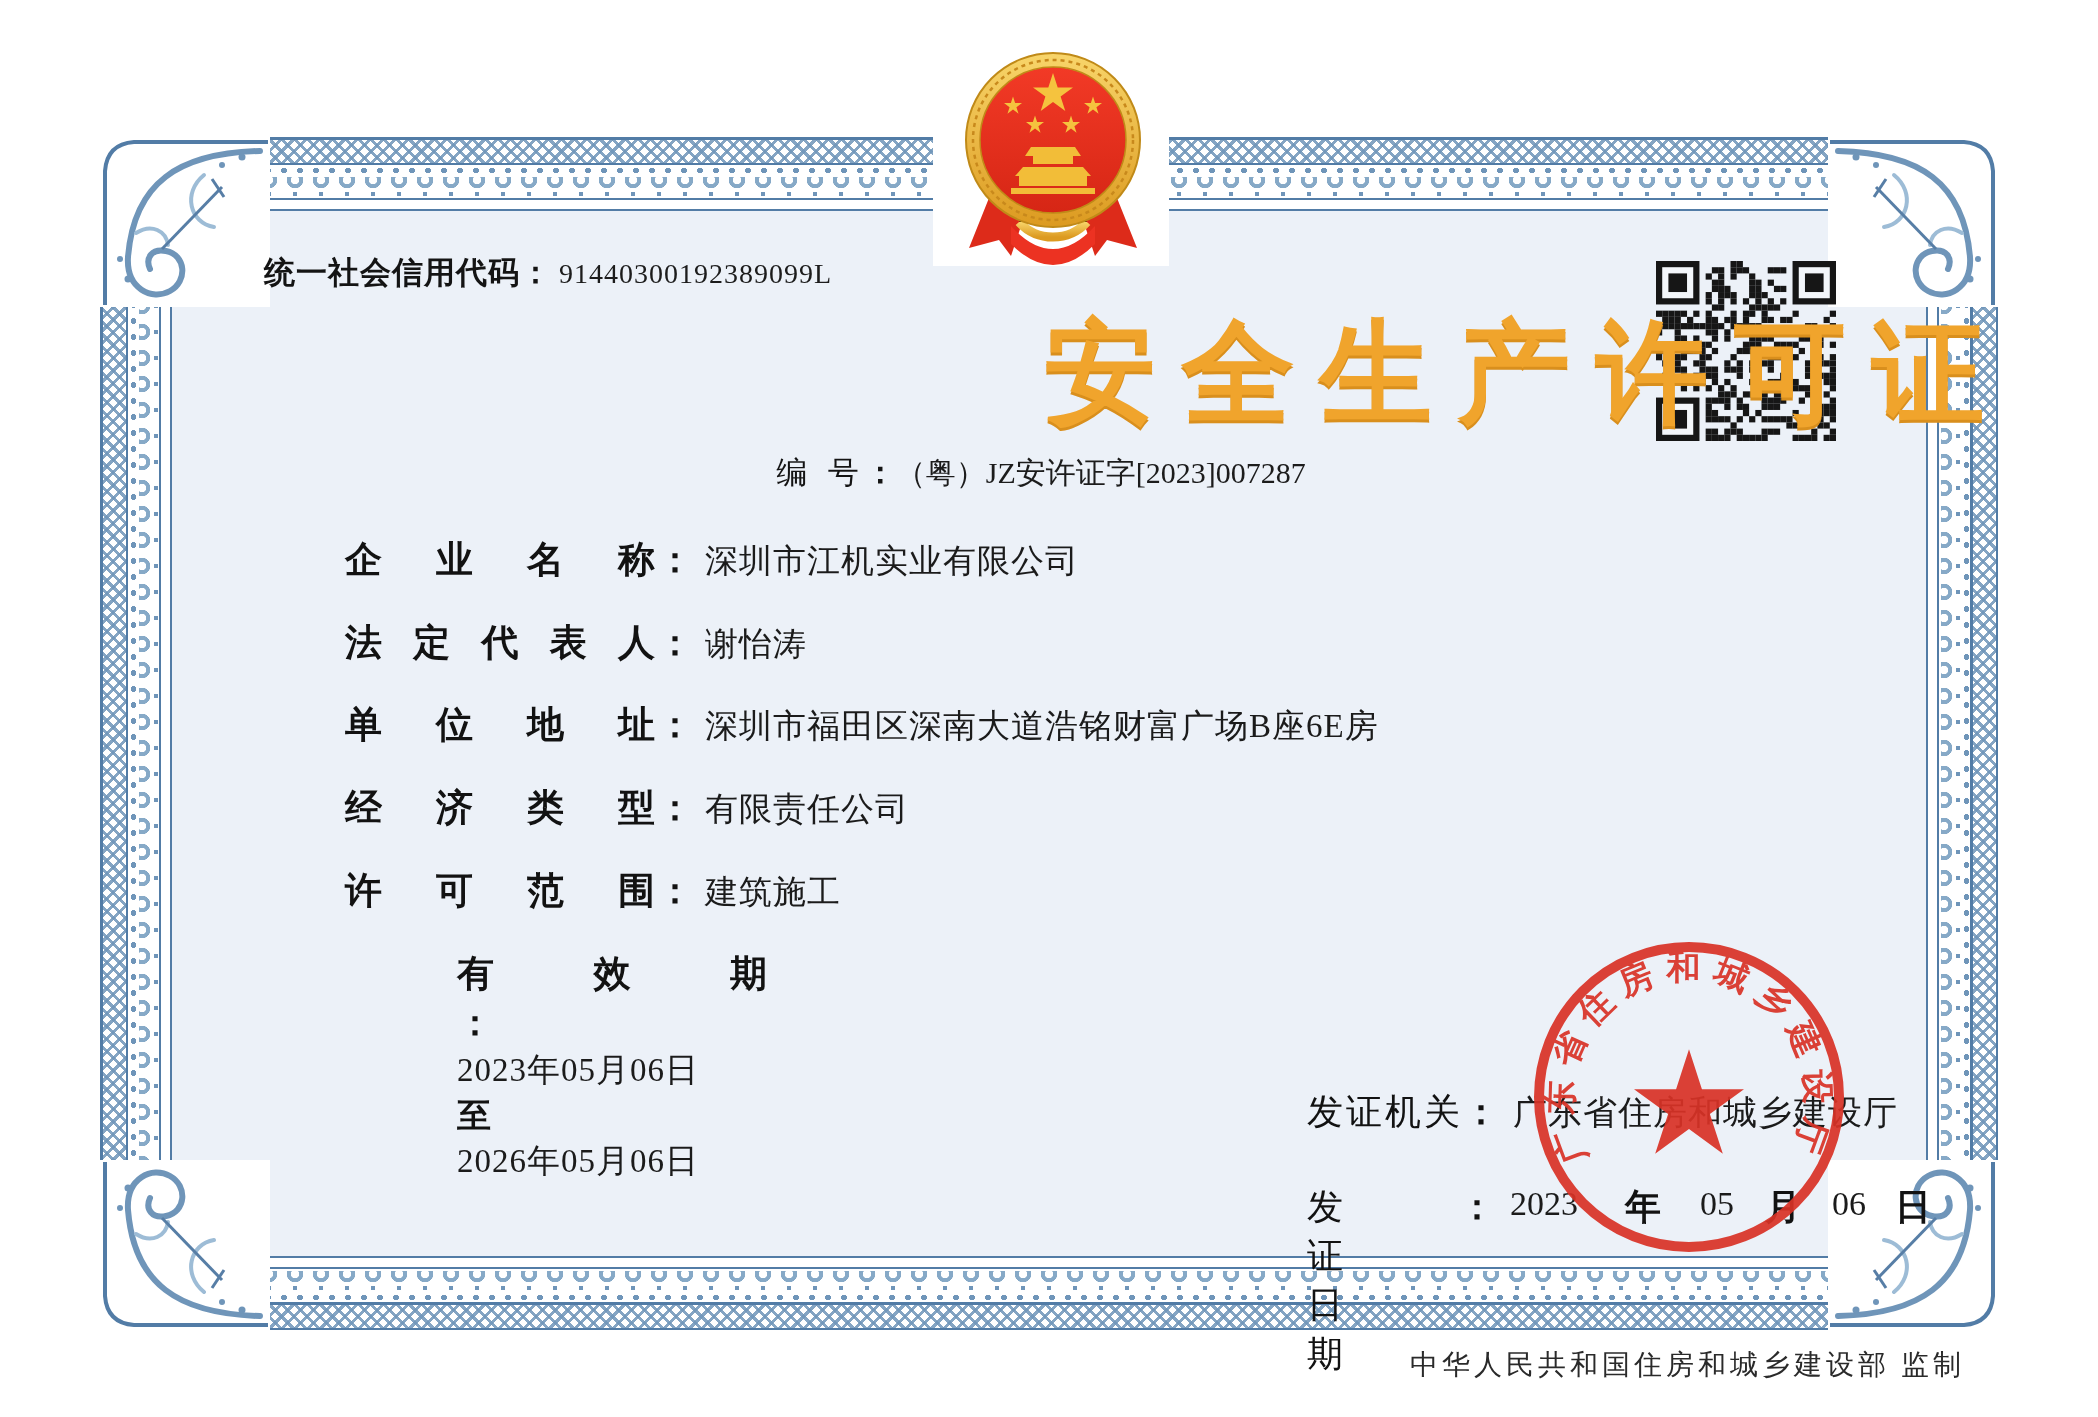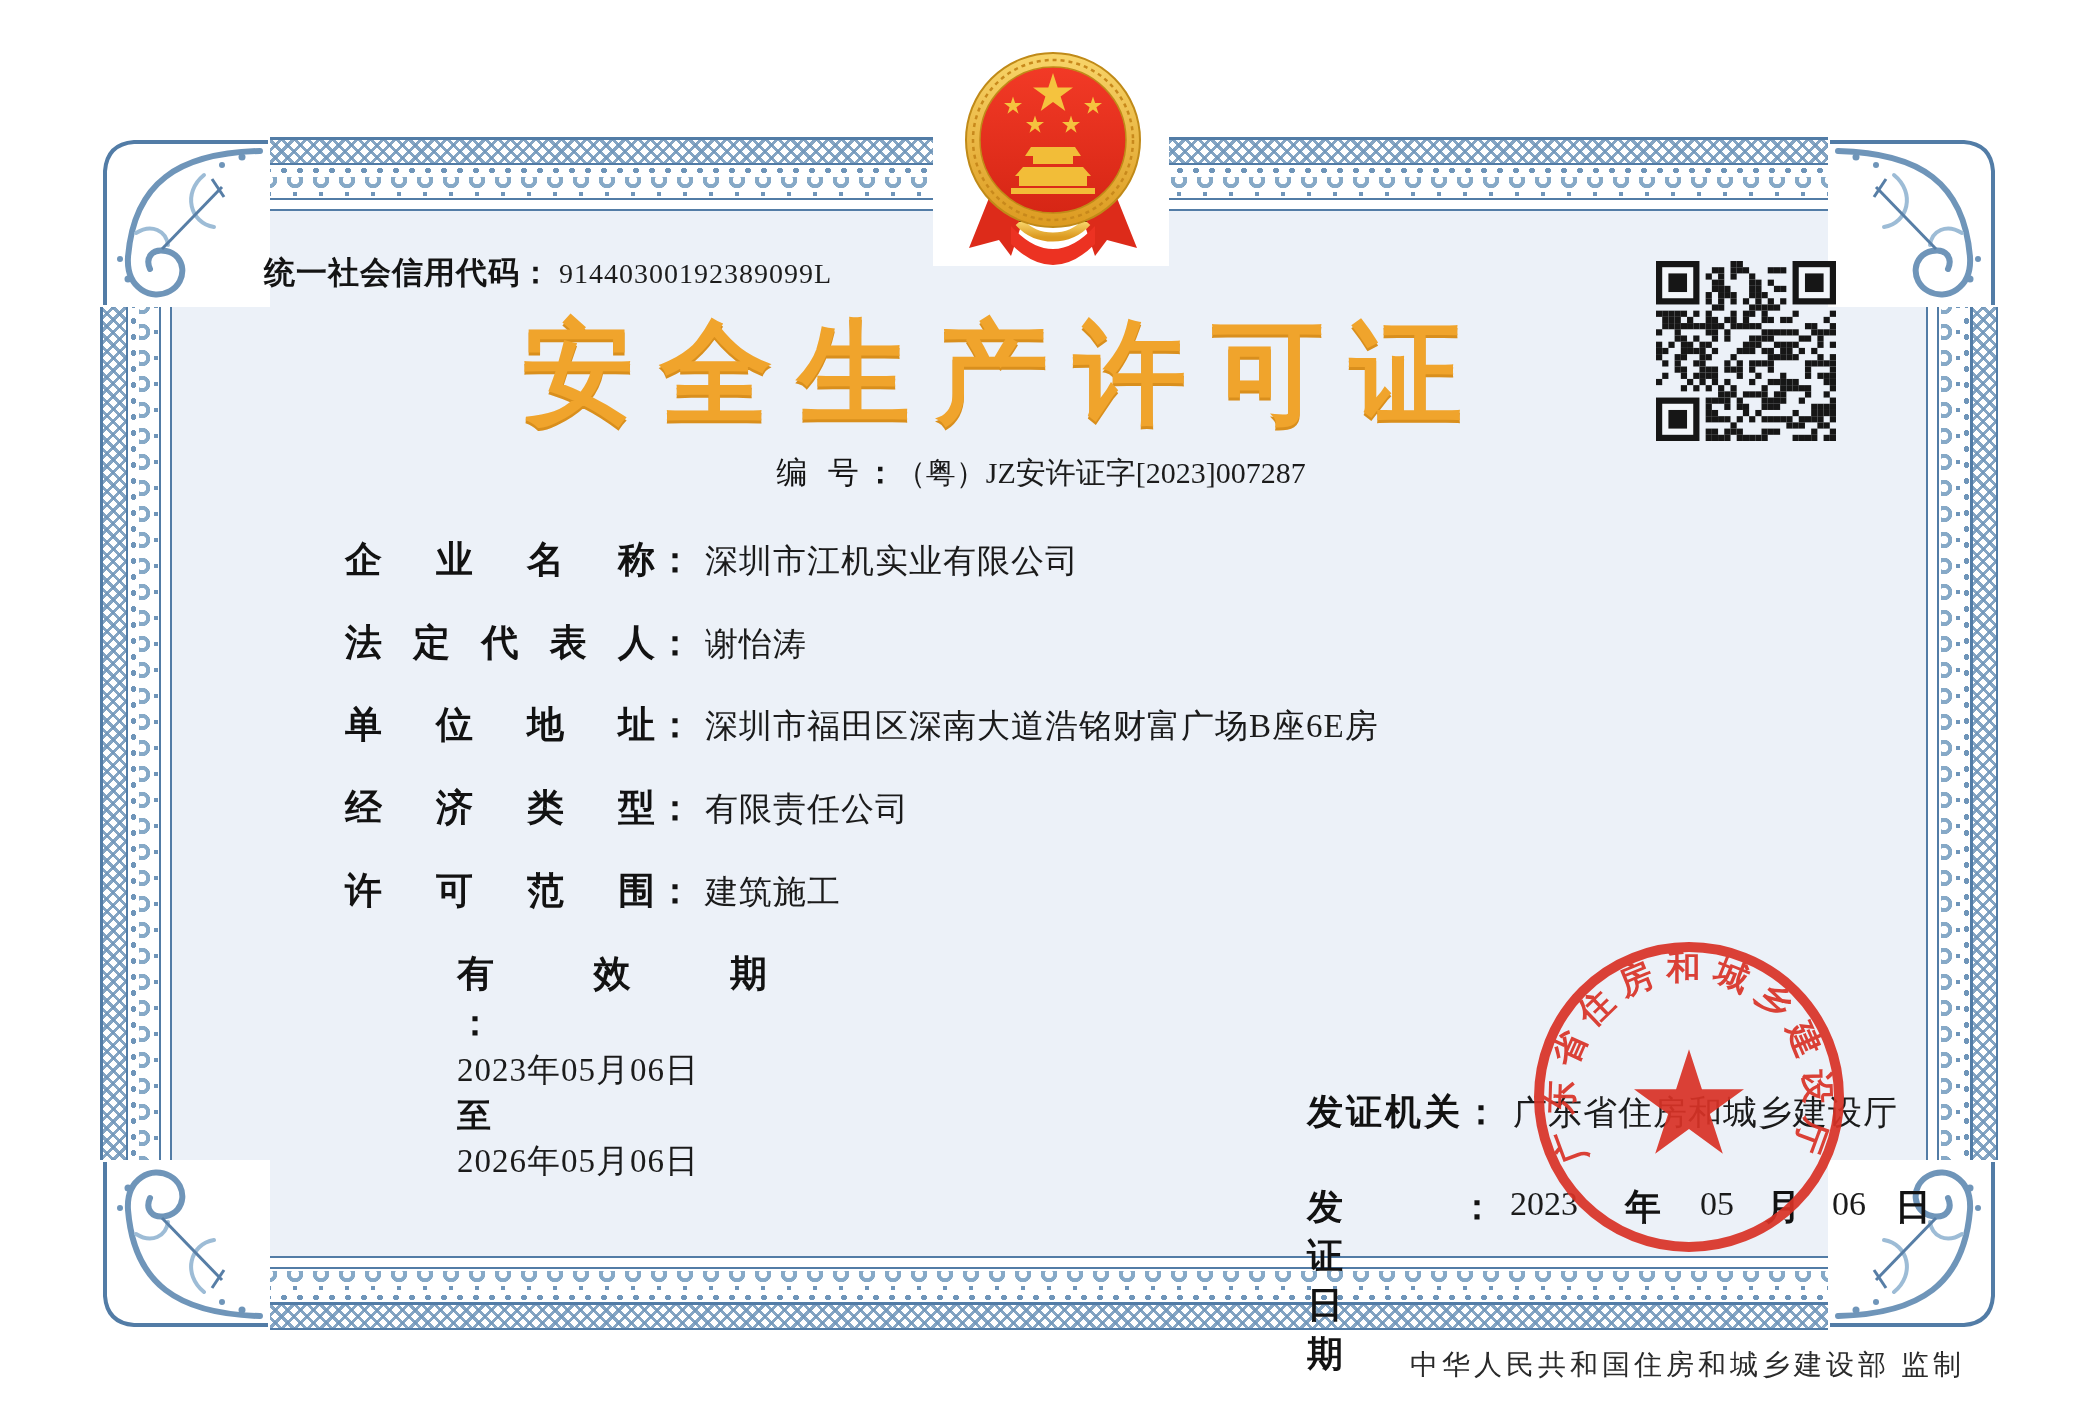--- a/index.html
+++ b/index.html
@@ -57,39 +57,39 @@
   .emblem-backing{left:933px;top:0;width:236px;height:266px;background:#fff;z-index:3;}
   .emblem{left:953px;top:40px;z-index:4;}
 
   
   .content{z-index:2;}
   .credit-row{left:228px;top:252px;display:flex;align-items:baseline;}
   .credit-label{font-size:31px;font-weight:900;color:#141414;letter-spacing:1px;margin-left:36px;}
   .credit-colon{font-size:31px;font-weight:900;color:#141414;}
   .credit-value{font-size:28px;font-family:"Liberation Serif",serif;color:#1c1c1c;margin-left:8px;letter-spacing:1px;}
 
-  .cert-title{left:0;top:298px;width:2010px;text-align:center;
+  .cert-title{left:0;top:298px;width:2010px;text-align:right;
     font-size:112px;font-weight:900;letter-spacing:26px;
     color:#f0a42c;text-shadow:0 3px 0 #d98f1d;white-space:nowrap;}
 
   .number-row{left:0;top:452px;width:2098px;display:flex;justify-content:center;align-items:baseline;transform:translateX(-8px);}
   .number-label{font-size:31px;font-weight:400;color:#141414;letter-spacing:6px;}
   .number-colon{font-size:31px;font-weight:900;color:#141414;}
   .number-value{font-size:30px;font-family:"Liberation Serif",serif;color:#1c1c1c;margin-left:0;}
 
   .field-row{left:345px;display:flex;align-items:baseline;}
   .flabel{width:310px;font-size:37px;font-weight:900;color:#121212;
     text-align:justify;text-align-last:justify;white-space:normal;}
   .fcolon{font-size:36px;font-weight:900;color:#121212;margin-left:2px;}
   .fvalue{font-size:33px;font-family:"Liberation Serif",serif;color:#1b1b1b;margin-left:12px;letter-spacing:1px;white-space:nowrap;}
   .validity-to{font-size:34px;font-weight:700;color:#121212;margin-left:112px;}
   .validity-end{font-size:33px;font-family:"Liberation Serif",serif;color:#1b1b1b;margin-left:24px;letter-spacing:1px;}
 
   .issuer-row{left:1307px;top:1088px;display:flex;align-items:baseline;}
-  .ilabel{font-size:36px;font-weight:700;color:#121212;letter-spacing:3px;}
+  .ilabel{font-size:36px;font-weight:400;color:#121212;letter-spacing:3px;}
   .icolon{font-size:36px;font-weight:900;color:#121212;}
   .ivalue{font-size:34px;font-family:"Liberation Serif",serif;color:#1b1b1b;margin-left:14px;letter-spacing:1px;white-space:nowrap;}
 
   .date-row{left:1307px;top:1183px;height:50px;}
   .date-row .ilabel,.date-row .icolon{position:absolute;top:0;}
   .date-part{position:absolute;top:2px;font-size:34px;font-family:"Liberation Serif",serif;color:#1b1b1b;}
   .date-unit{position:absolute;top:0;font-size:36px;font-weight:900;color:#121212;}
 
   .qr{left:1656px;top:261px;z-index:2;}
 

